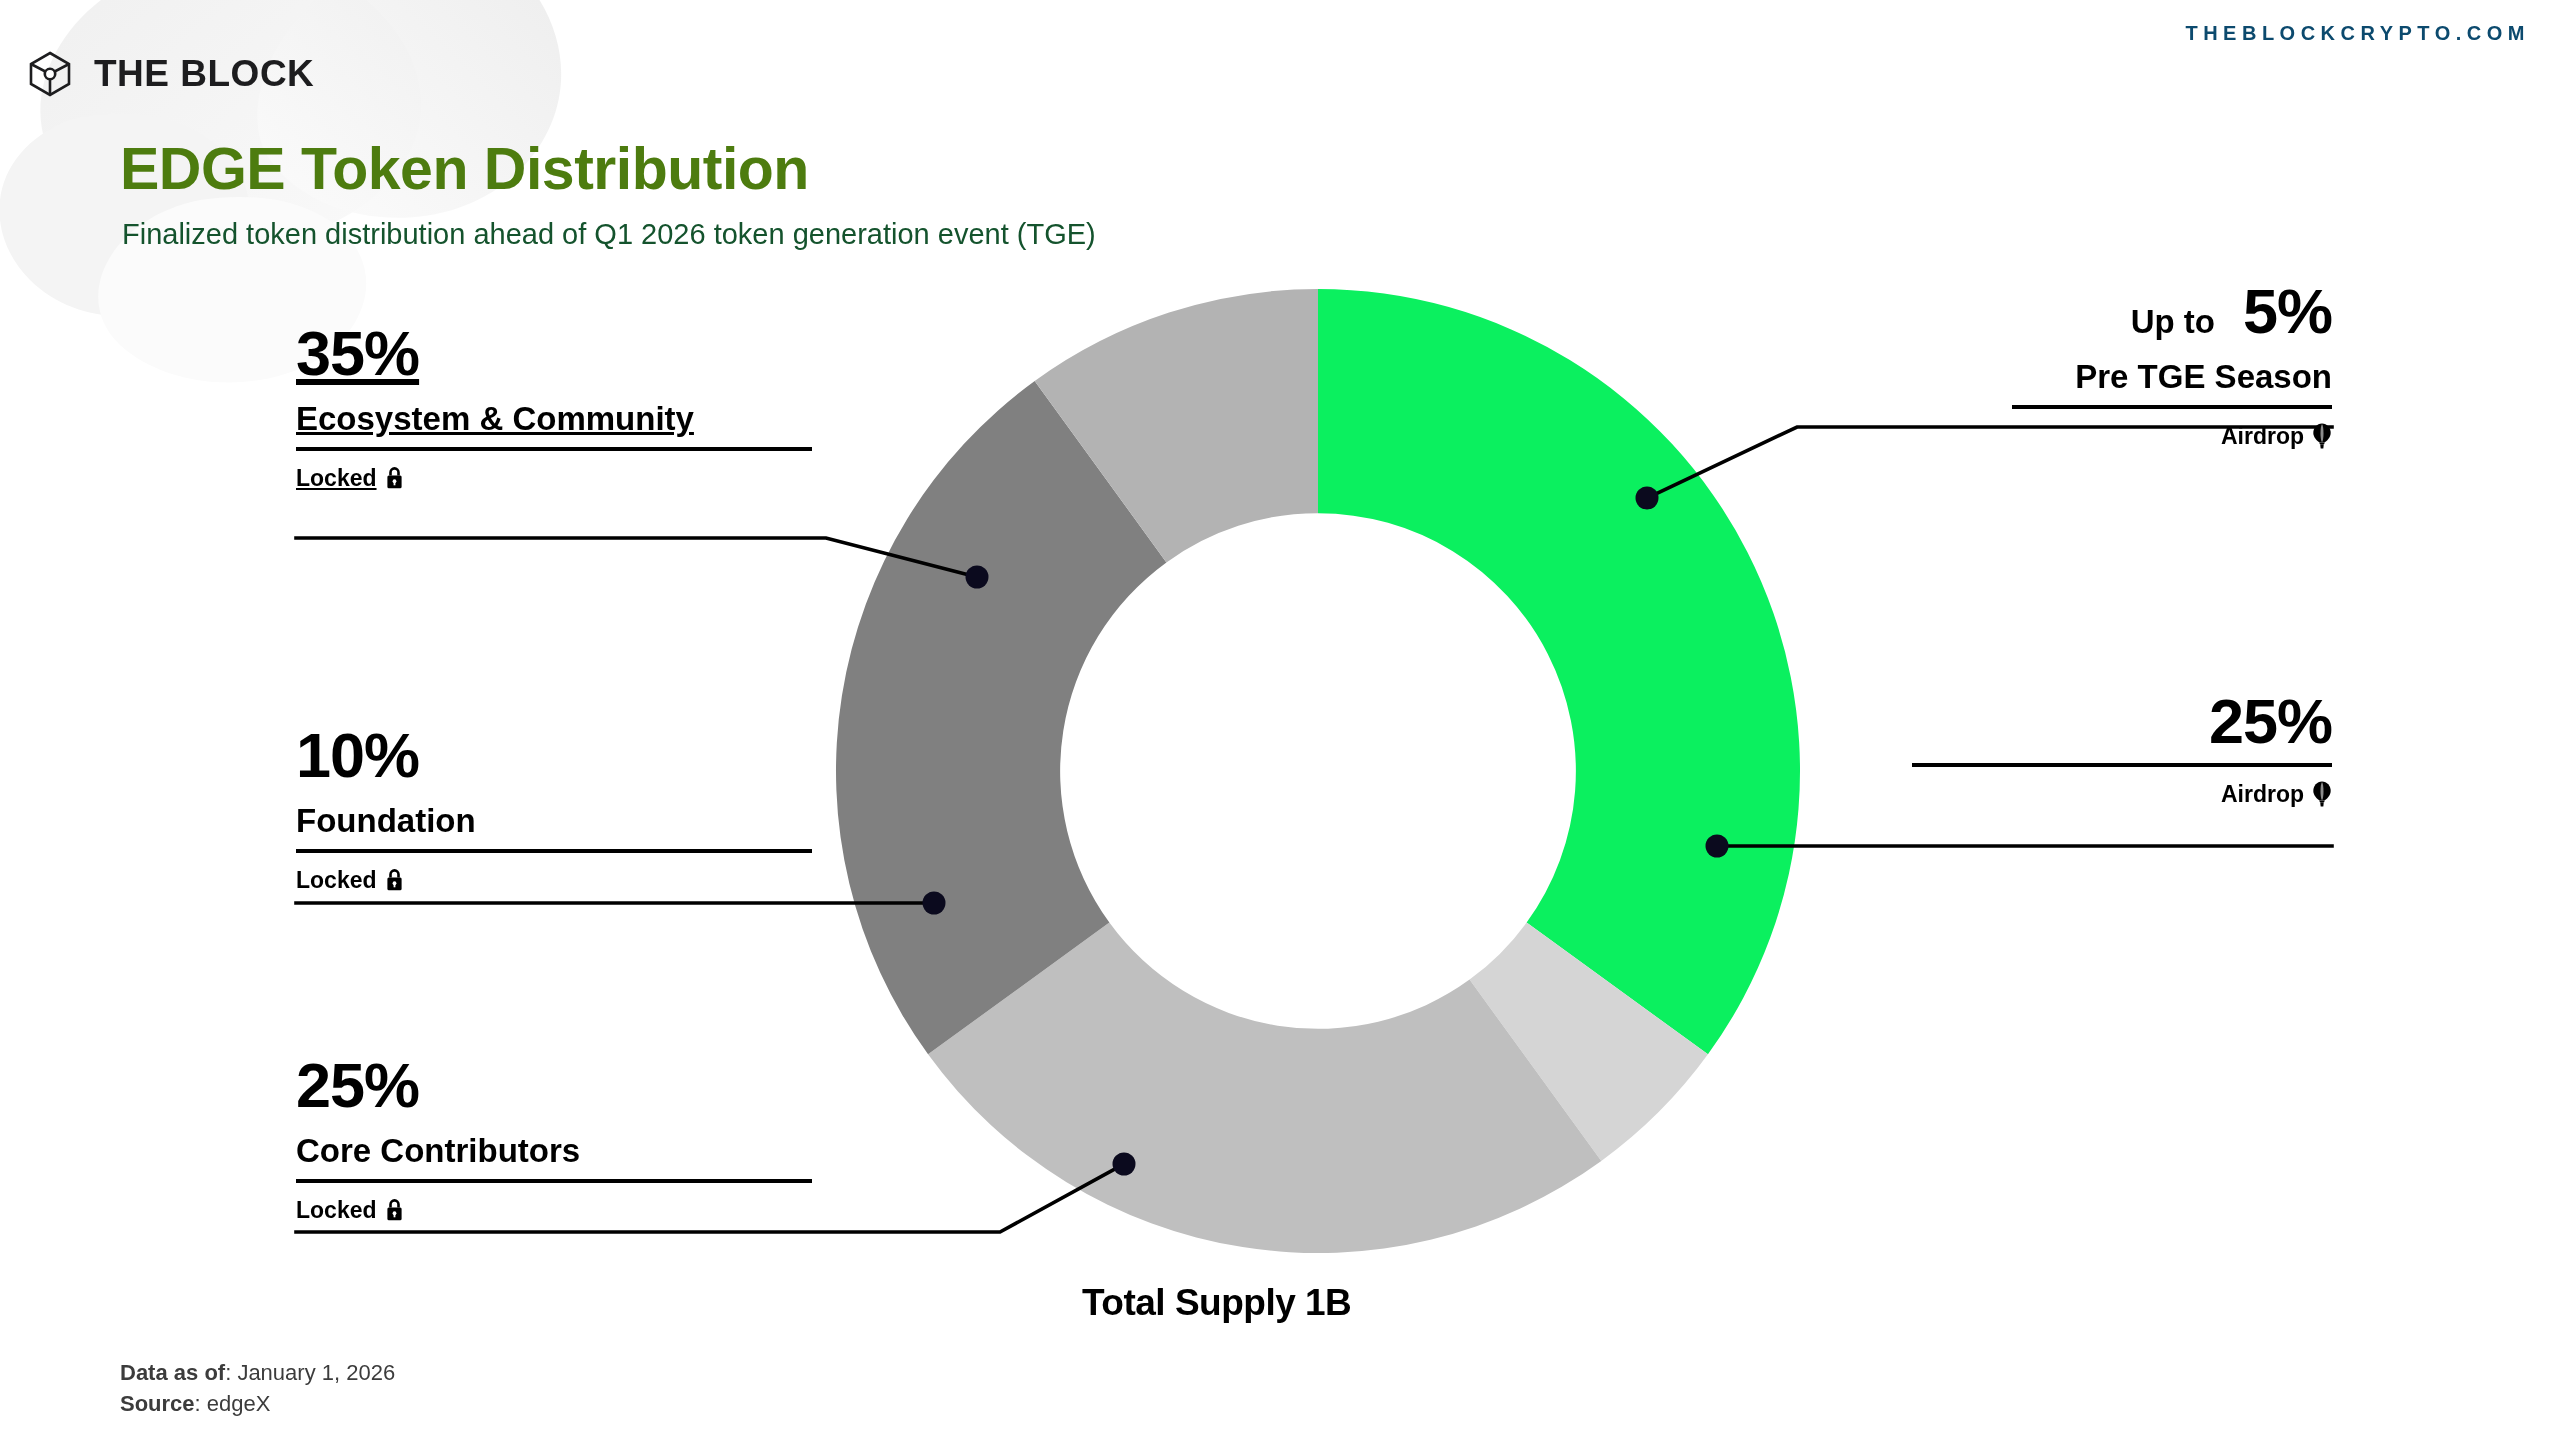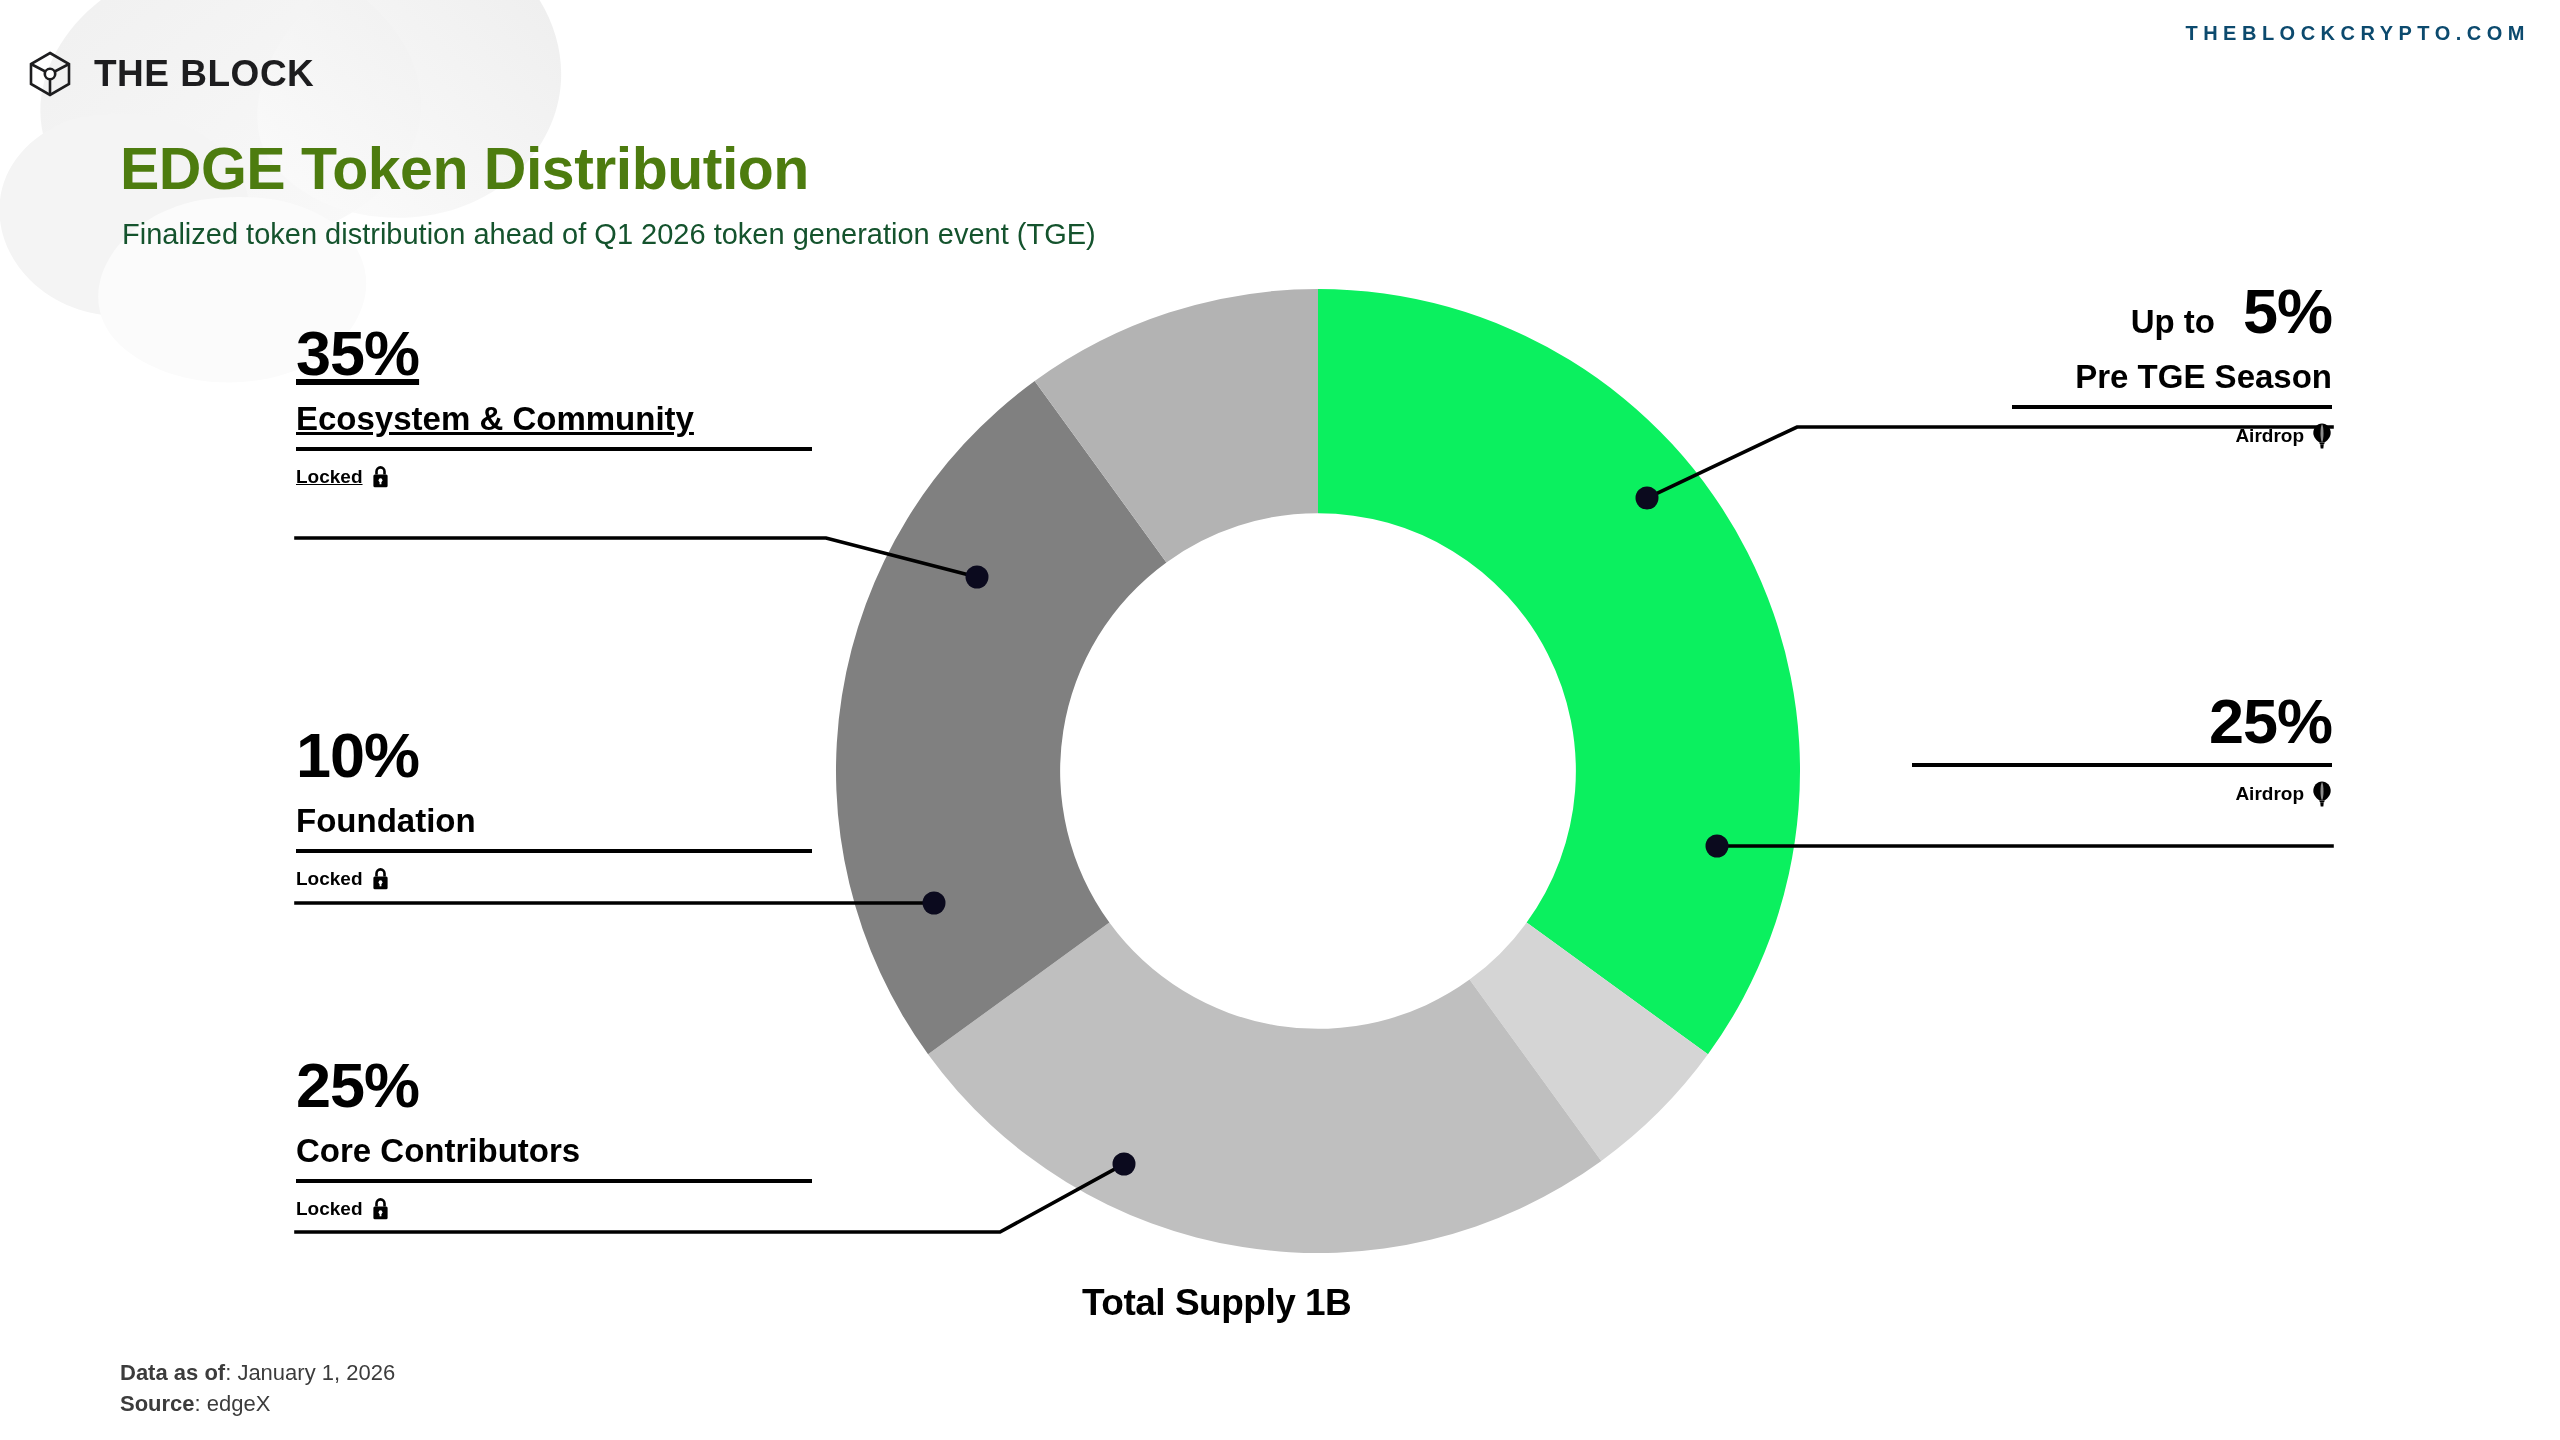--- a/index.html
+++ b/index.html
@@ -42,21 +42,21 @@
   #donut-svg { position:absolute; left:0; top:0; }
   #leader-svg { position:absolute; left:0; top:0; }
 
   
   .callout { position:absolute; z-index:6; }
   .callout .pct-row { display:flex; align-items:baseline; white-space:nowrap; }
   .callout .pct-prefix { font-size:33px; font-weight:bold; margin-right:28px; }
   .callout .pct { font-size:63px; font-weight:bold; line-height:1.05; letter-spacing:-1px; }
   .callout .cat { font-size:33px; font-weight:bold; white-space:nowrap; margin-top:14px; }
   .callout .rule { height:3.5px; background:#000; margin-top:9px; }
-  .callout .tag-row { display:flex; align-items:center; gap:8px; margin-top:14px; font-size:19px; font-weight:bold; white-space:nowrap; }
+  .callout .tag-row { display:flex; align-items:center; gap:8px; margin-top:14px; font-size:23px; font-weight:bold; white-space:nowrap; }
   .callout.left .pct-row, .callout.left .cat, .callout.left .tag-row { justify-content:flex-start; }
   .callout.right { text-align:right; }
   .callout.right .pct-row, .callout.right .tag-row { justify-content:flex-end; }
   .tag-row svg { display:block; }
 
   
   #callout-ecosystem { left:296px; top:320px; width:516px;text-decoration:underline; }
   #callout-foundation { left:296px; top:722px; width:516px; }
   #callout-core { left:296px; top:1052px; width:516px; }
   #callout-pretge { right:228px; top:278px; width:320px; }

